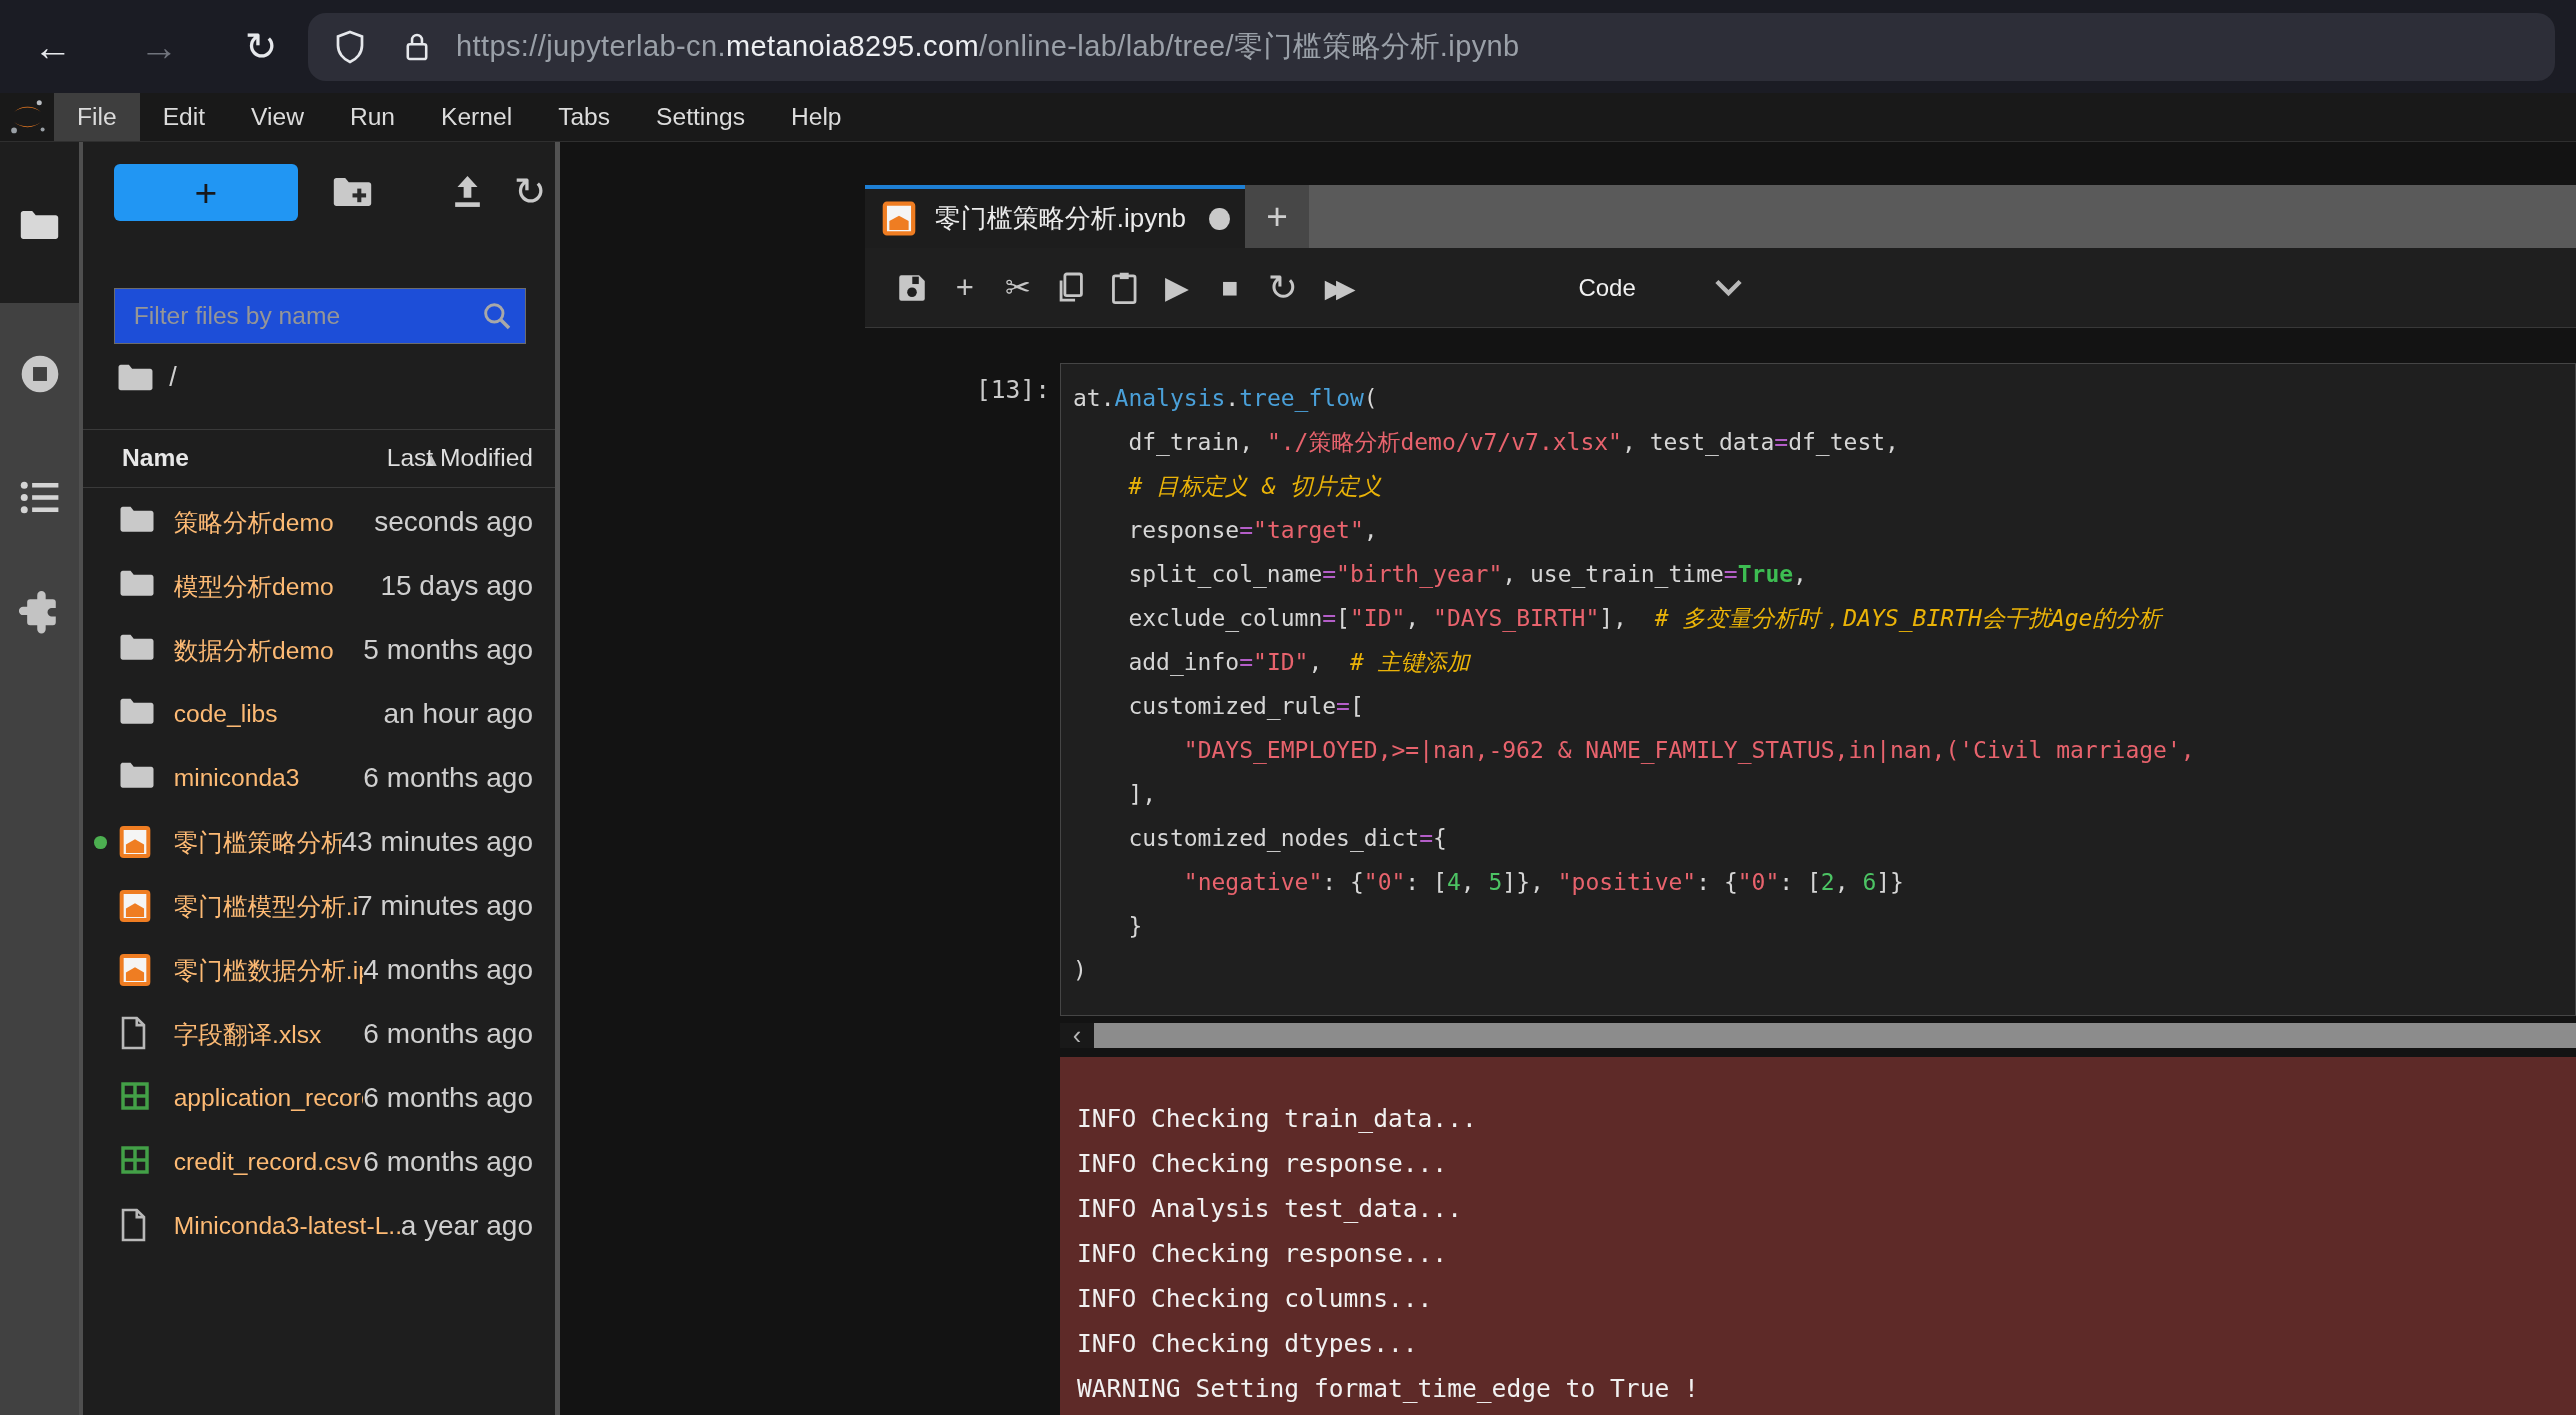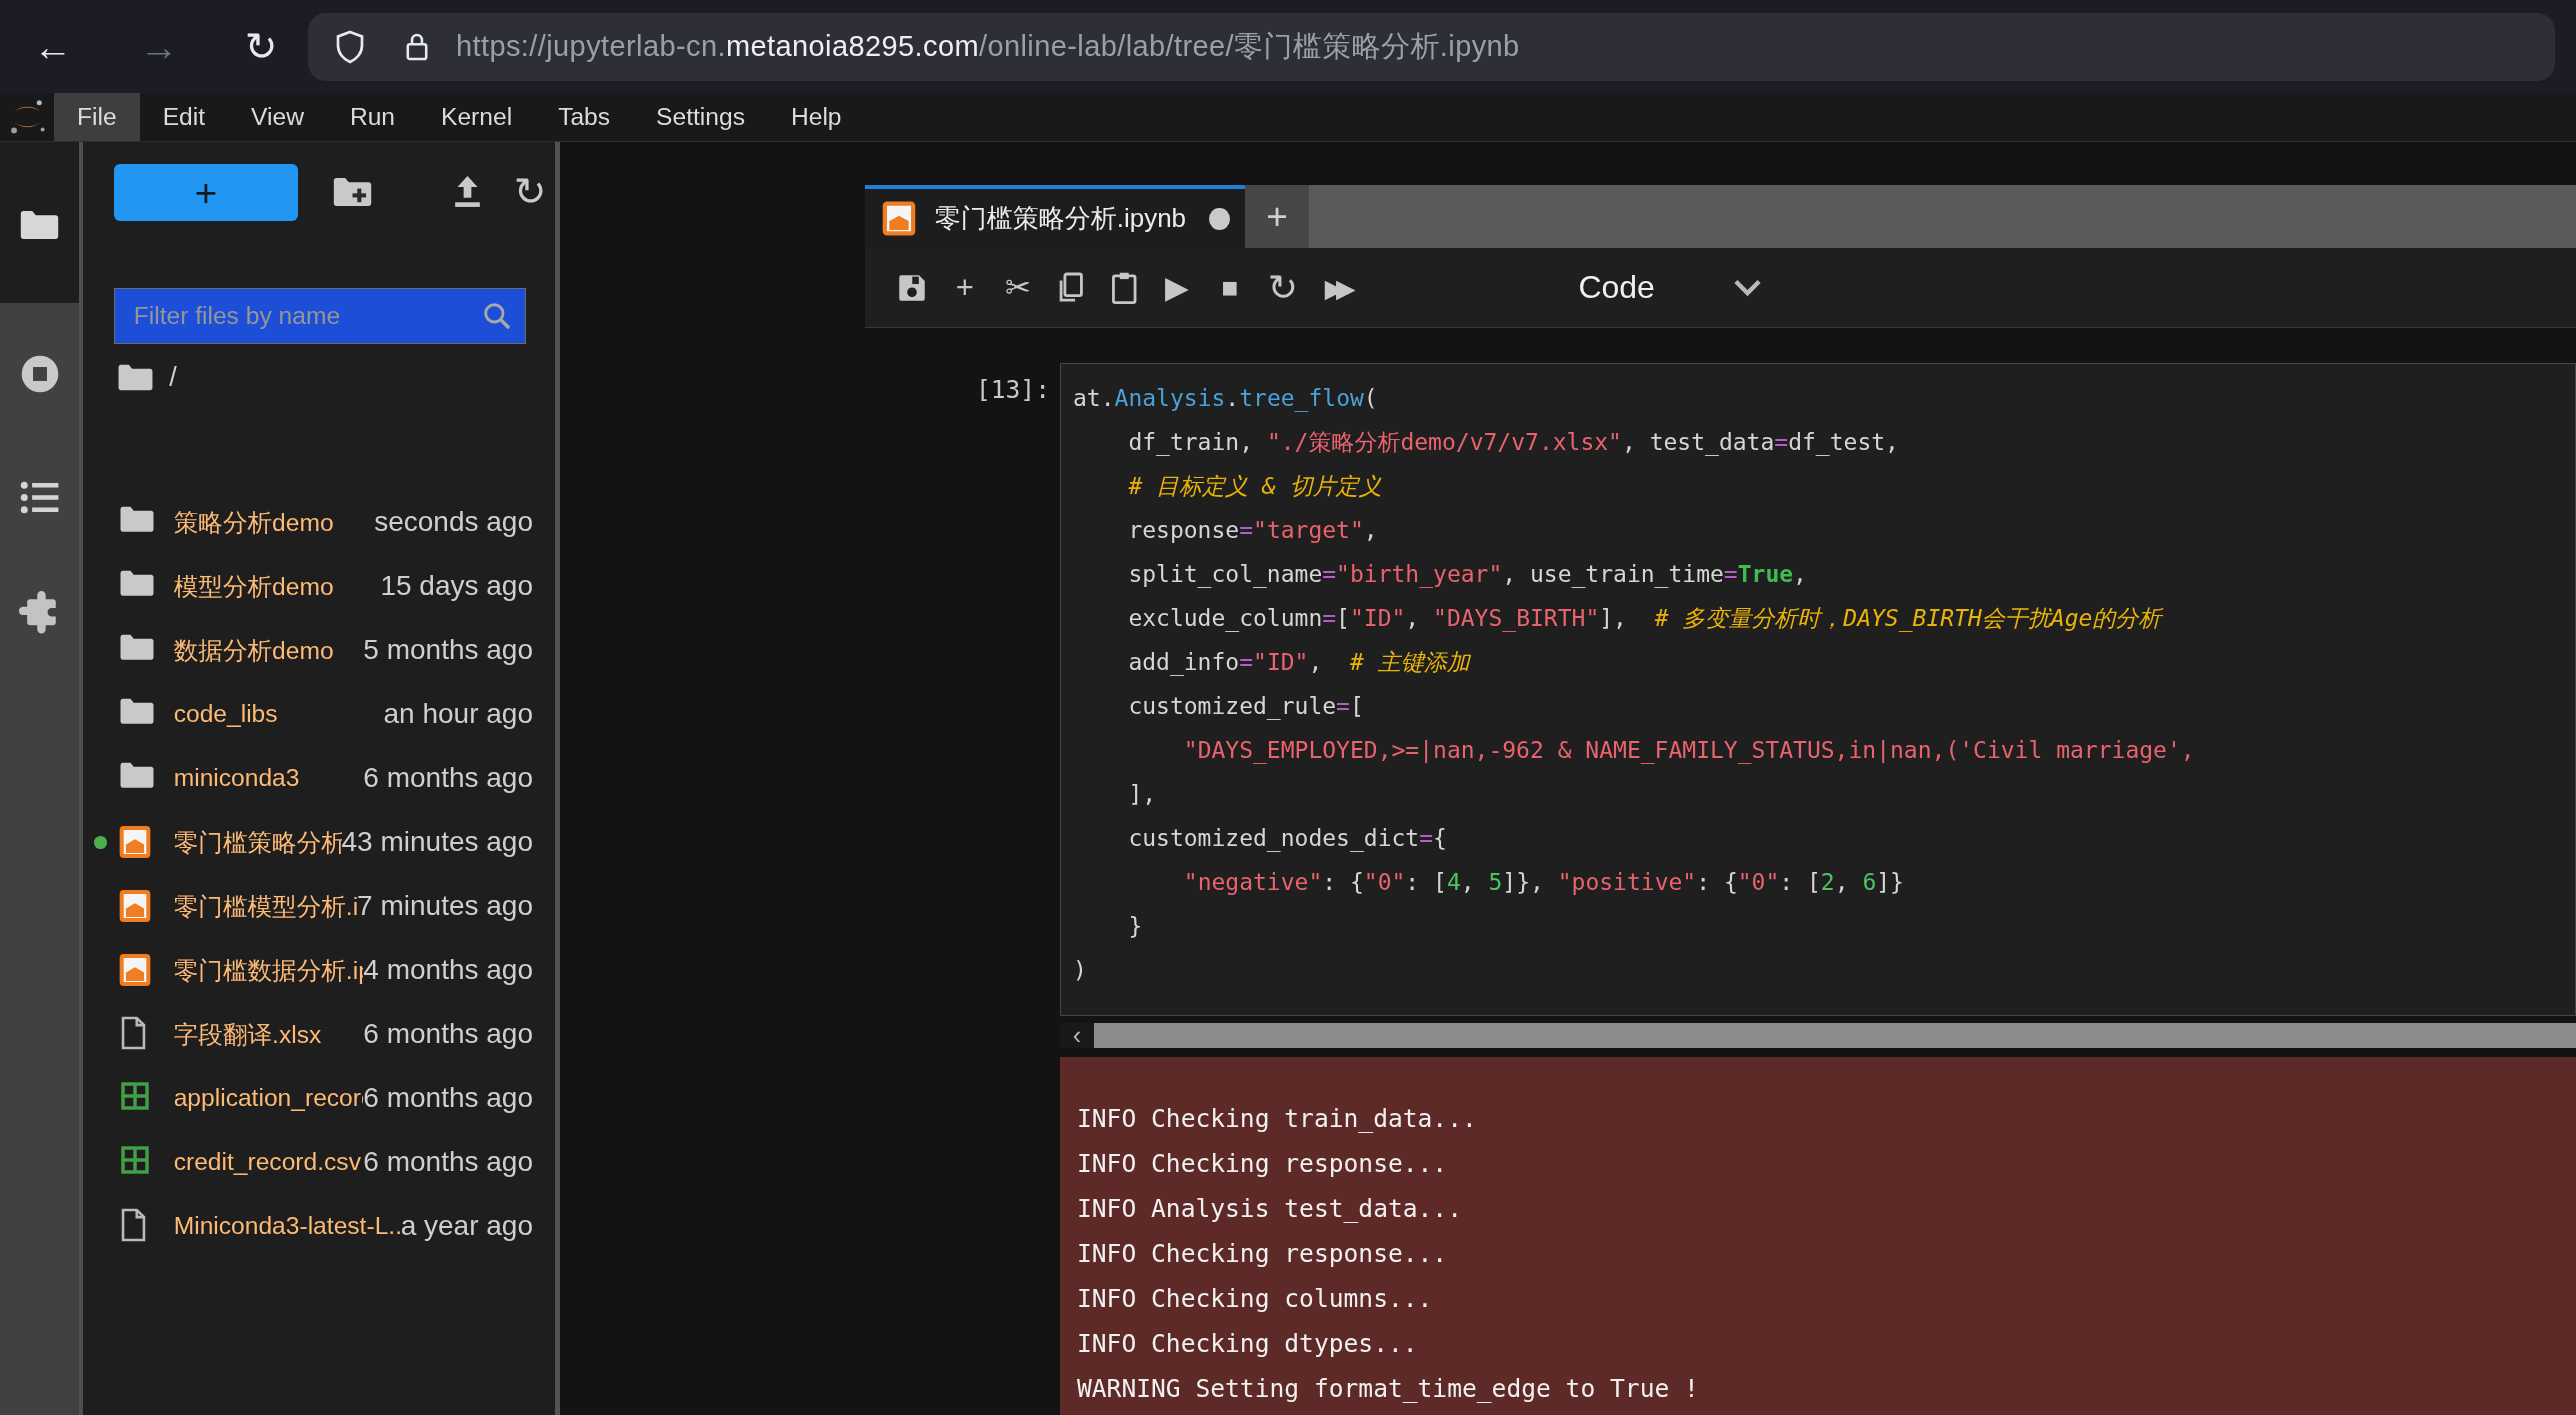--- a/index.html
+++ b/index.html
@@ -64,21 +64,21 @@
   #nb-tab .ticon{width:34px;height:37px;margin-right:18.7px;flex:none;}
   #nb-tab .ttitle{font-size:26px;color:#ececec;white-space:nowrap;flex:1;}
   #nb-tab .tdot{width:20.4px;height:22px;border-radius:50%;background:#c9c9c9;margin-left:12px;flex:none;}
   #new-tab-btn{width:64px;background:#474747;display:flex;align-items:center;justify-content:center;
                font-size:37px;color:#cfcfcf;cursor:pointer;}
   #nb-toolbar{left:865px;top:248px;width:1711px;height:80px;background:#1f1f1f;border-bottom:1.7px solid #383838;
               box-sizing:border-box;display:flex;align-items:center;padding-left:20.4px;}
   .tb-btn{width:53px;height:53px;display:flex;align-items:center;justify-content:center;color:#c6c6c6;
           font-size:31px;cursor:pointer;flex:none;}
   #celltype-select{display:flex;align-items:center;margin-left:216px;cursor:pointer;}
-  #celltype-select .ct-label{font-size:32px;color:#f0f0f0;}
+  #celltype-select .ct-label{font-size:24px;color:#f0f0f0;}
   #celltype-select .ct-chev{margin-left:78px;}
 
   
   #cell-prompt{left:955px;top:375px;width:95px;text-align:right;font-family:"DejaVu Sans Mono",monospace;
                font-size:24.6px;color:#c9c9c9;}
   #code-cell{left:1060px;top:363px;width:1516px;height:653px;background:#1f1f1f;border:1.7px solid #454545;
              box-sizing:border-box;overflow:hidden;}
   #code-lines{padding:12px 0 0 12px;font-family:"DejaVu Sans Mono",monospace;font-size:23px;line-height:44px;
               white-space:pre;color:#d6d6d6;}
   .tk-f{color:#4aa0d9;} .tk-s{color:#e8636d;} .tk-c{color:#eab308;font-style:italic;text-align:center;}
@@ -201,20 +201,25 @@
             <line x1="15" y1="15" x2="21" y2="21" stroke="#a8a8a8" stroke-width="2.6"></line>
           </svg>
       </span>
     </div>
     <div id="breadcrumb">
       <svg width="37" height="31" viewBox="0 0 24 20">
           <path d="M1 3.2C1 2.4 1.7 1.7 2.5 1.7h5.2l2.1 2.6h11.7c.8 0 1.5.7 1.5 1.5v11c0 .8-.7 1.5-1.5 1.5h-19C1.7 18.3 1 17.6 1 16.8z" fill="#c9c9c9"></path>
         </svg>
       <span>/</span>
     </div>
+    <div id="list-header">
+      <span id="col-name">Name</span>
+      <span id="sort-caret">▲</span>
+      <span id="col-modified">Last Modified</span>
+    </div>
     <div id="file-rows">
         <div class="frow">
           <span class="ricon">
             <svg width="36" height="30.5" viewBox="0 0 24 20">
               <path d="M1 3.2C1 2.4 1.7 1.7 2.5 1.7h5.2l2.1 2.6h11.7c.8 0 1.5.7 1.5 1.5v11c0 .8-.7 1.5-1.5 1.5h-19C1.7 18.3 1 17.6 1 16.8z" fill="#c9c9c9"></path>
             </svg>
           </span>
           <span class="rname">策略分析demo</span>
           <span class="rtime">seconds ago</span>
         </div>

